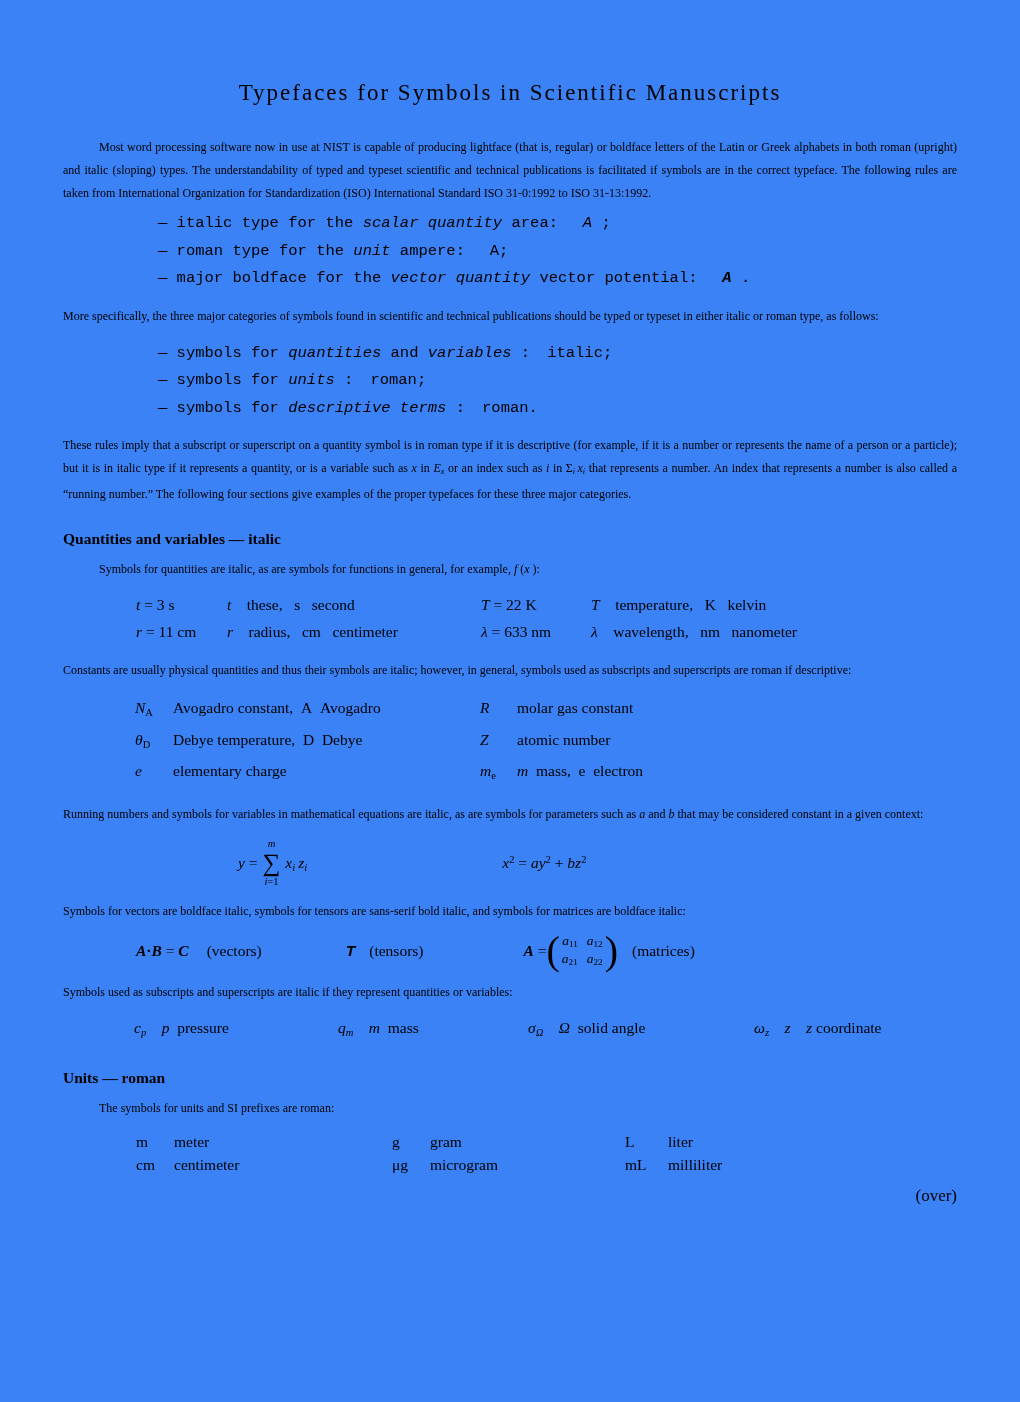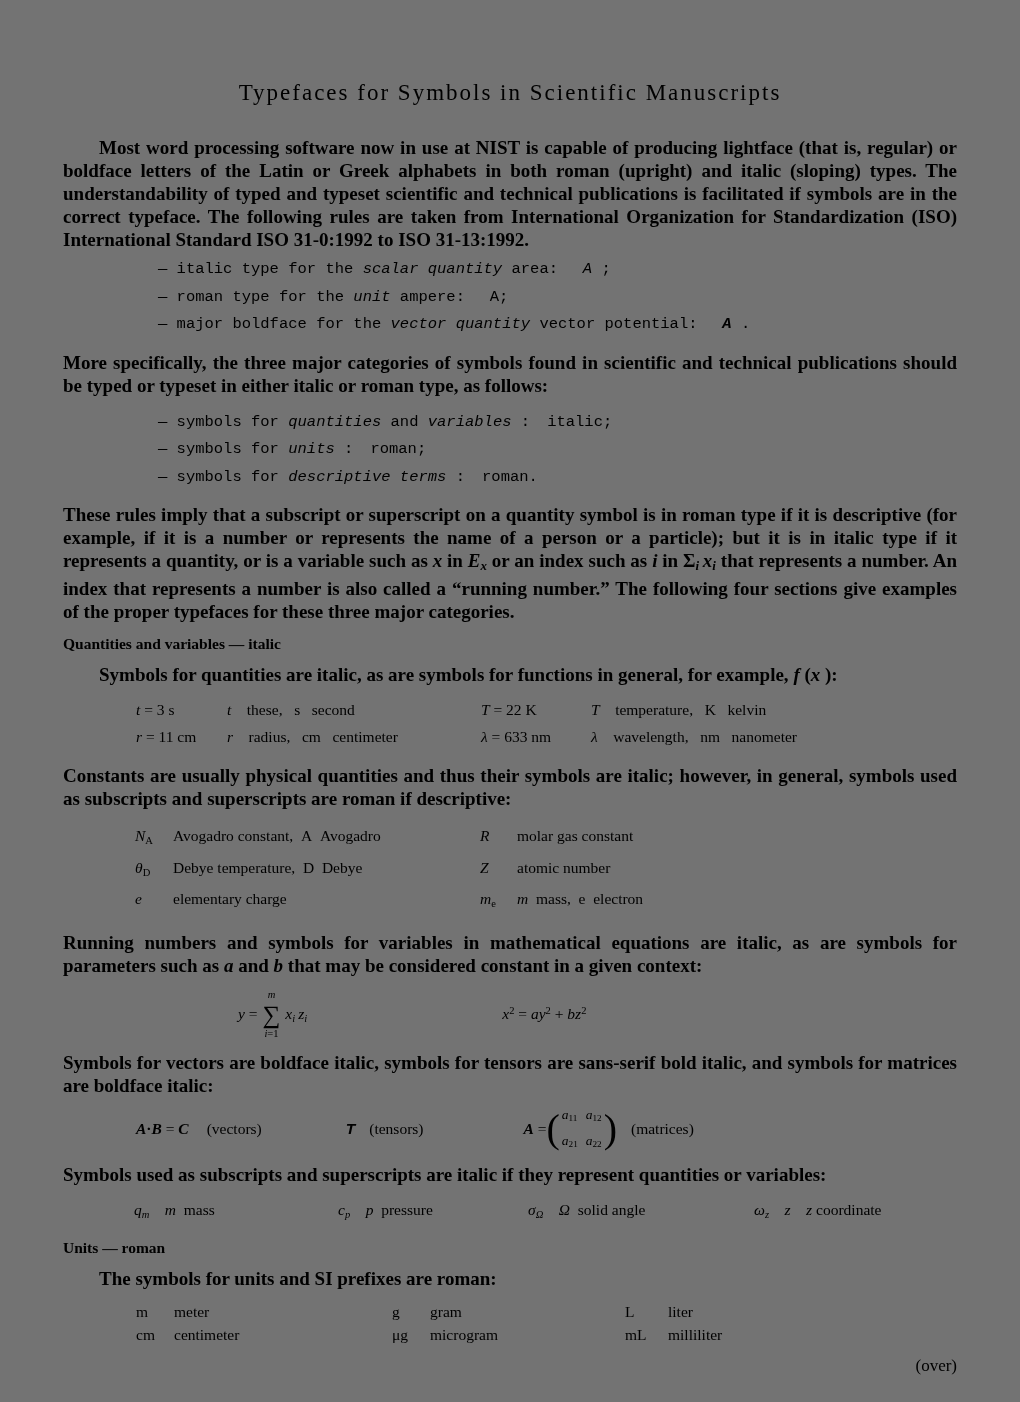--- a/index.html
+++ b/index.html
@@ -1,24 +1,24 @@
 <!DOCTYPE html>
 <html><head>
 <meta charset="utf-8">
 <style>
   * { margin:0; padding:0; box-sizing:border-box; }
   html,body { background:#ffffff; }
   body { font-family:"Liberation Serif", serif; color:#000; }
-  .page { width:1020px; height:1402px; background:#737373; padding:80px 63px 0 63px; position:relative; overflow:hidden; }
+  .page { width:1020px; height:1402px; background:#3b82f6; padding:80px 63px 0 63px; position:relative; overflow:hidden; }
   .title { font-size:23px; font-weight:normal; letter-spacing:2px; text-align:center; margin-bottom:30px; }
-  p.body { font-size:19px; line-height:23px; text-align:justify;font-weight:bold; }
+  p.body { font-size:12px; line-height:23px; text-align:justify; }
   .indent { text-indent:36px; }
   .dash-list { margin:5px 0 12px 95px;font-family:Liberation Mono, monospace; }
   .dash-list .li { font-size:15.5px; line-height:27.5px; white-space:nowrap; }
-  .sect-heading { font-size:15.5px; font-weight:bold; margin:12px 0 10px 0; }
+  .sect-heading { font-size:15.5px; font-weight:bold; margin:24px 0 10px 0; }
   .rt-i { font-style:italic; }
   .rt-b { font-weight:700; }
   .rt-bi { font-weight:700; font-style:italic; }
   .rt-sub { font-size:68%; vertical-align:-0.25em; }
   .rt-sup { font-size:68%; vertical-align:0.5em; }
   .qgrid { display:grid; grid-template-columns:91px 254px 110px 1fr; margin:10px 0 14px 73px; font-size:15.5px; line-height:27px; }
   .cgrid { display:grid; grid-template-columns:38px 307px 37px 1fr; margin:12px 0 14px 72px; font-size:15.5px; line-height:27px; }
   .sgrid { display:grid; grid-template-columns:204px 190px 226px 1fr; margin:10px 0 8px 71px; font-size:15.5px; line-height:27px; }
   .ugrid { display:grid; grid-template-columns:38px 218px 38px 195px 43px 1fr; margin:10px 0 0 73px; font-size:15.5px; line-height:23px; }
   .cell { white-space:nowrap; }
@@ -29,21 +29,21 @@
   .sigma-top, .sigma-bot { font-size:10.5px; line-height:1.1; }
   .sigma-glyph { font-size:25px; line-height:1; margin:1px 0; }
   .vec-row { display:flex; align-items:center; margin:10px 0 12px 0; padding-left:73px; font-size:15.5px; }
   .ml-label { margin-left:18px; }
   .ml-tensor { margin-left:84px; }
   .ml-small { margin-left:14px; }
   .ml-matrix { margin-left:100px; }
   .tensor { font-family:"Liberation Sans", sans-serif; font-weight:700; font-style:italic; }
   .matrix-wrap { display:inline-flex; align-items:center; }
   .paren { font-size:40px; font-weight:300; line-height:0.85; font-family:"Liberation Serif", serif; }
-  .matrix-grid { display:inline-grid; grid-template-columns:auto auto; column-gap:9px; row-gap:0px; font-size:13.5px; line-height:1.25; text-align:left; margin:0 2px;gap:8px; }
+  .matrix-grid { display:inline-grid; grid-template-columns:auto auto; column-gap:9px; row-gap:0px; font-size:13.5px; line-height:1.25; text-align:right; margin:0 2px; }
   .footer-note { text-align:right; font-size:17px; margin-top:10px; }
 </style>
 </head>
 <body>
 
 <div class="page">
 
   <h1 class="title">Typefaces for Symbols in Scientific Manuscripts</h1>
 
   <p class="body indent">Most word processing software now in use at NIST is capable of producing lightface (that is, regular) or boldface letters of the Latin or Greek alphabets in both roman (upright) and italic (sloping) types. The understandability of typed and typeset scientific and technical publications is facilitated if symbols are in the correct typeface. The following rules are taken from International Organization for Standardization (ISO) International Standard ISO 31-0:1992 to ISO 31-13:1992.</p>
@@ -128,22 +128,22 @@
         <span><span class="rt-i">a</span><span class="rt-sub">22</span></span>
       </span>
       <span class="paren">)</span>
     </span>
     <span class="cell ml-small">(matrices)</span>
   </div>
 
   <p class="body">Symbols used as subscripts and superscripts are italic if they represent quantities or variables:</p>
 
   <div class="sgrid">
+    <span class="cell"><span class="rt-i">c</span><span class="rt-i rt-sub">p</span><span> </span><span class="rt-i">p</span><span> pressure</span></span>
     <span class="cell"><span class="rt-i">q</span><span class="rt-i rt-sub">m</span><span> </span><span class="rt-i">m</span><span> mass</span></span>
-    <span class="cell"><span class="rt-i">c</span><span class="rt-i rt-sub">p</span><span> </span><span class="rt-i">p</span><span> pressure</span></span>
     <span class="cell"><span class="rt-i">σ</span><span class="rt-i rt-sub">Ω</span><span> </span><span class="rt-i">Ω</span><span> solid angle</span></span>
     <span class="cell"><span class="rt-i">ω</span><span class="rt-i rt-sub">z</span><span> </span><span class="rt-i">z</span><span>  </span><span class="rt-i">z</span><span> coordinate</span></span>
   </div>
 
   <h2 class="sect-heading">Units — roman</h2>
 
   <p class="body indent">The symbols for units and SI prefixes are roman:</p>
 
   <div class="ugrid">
     <span class="cell">m</span>

